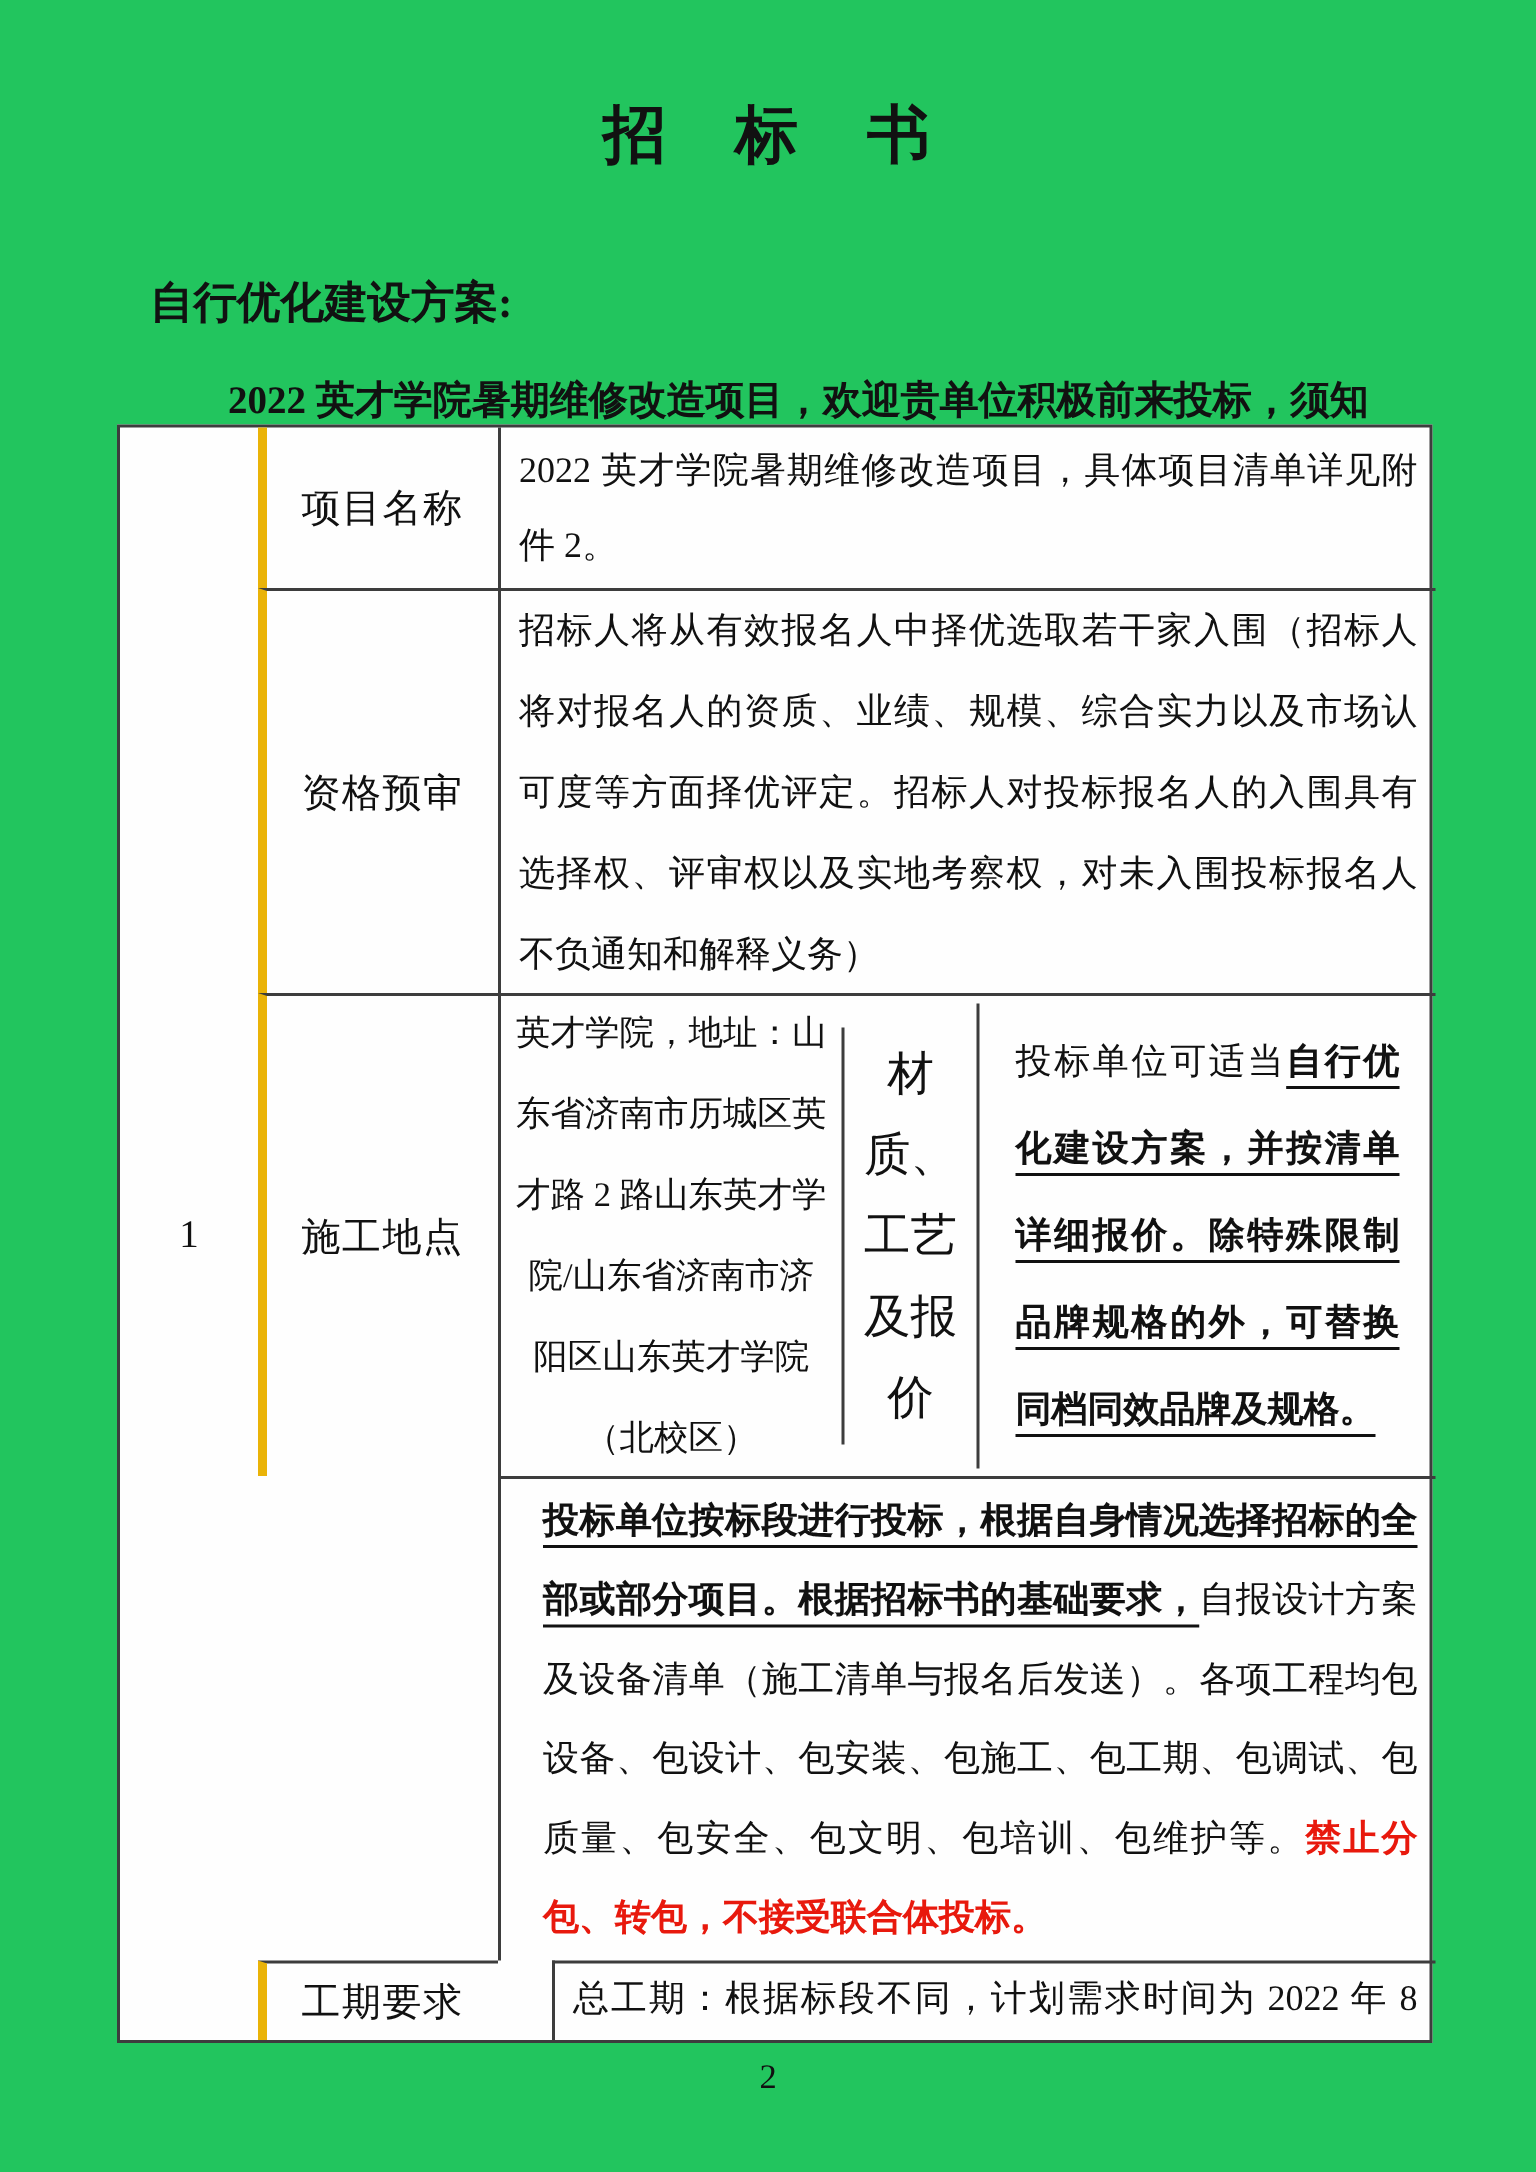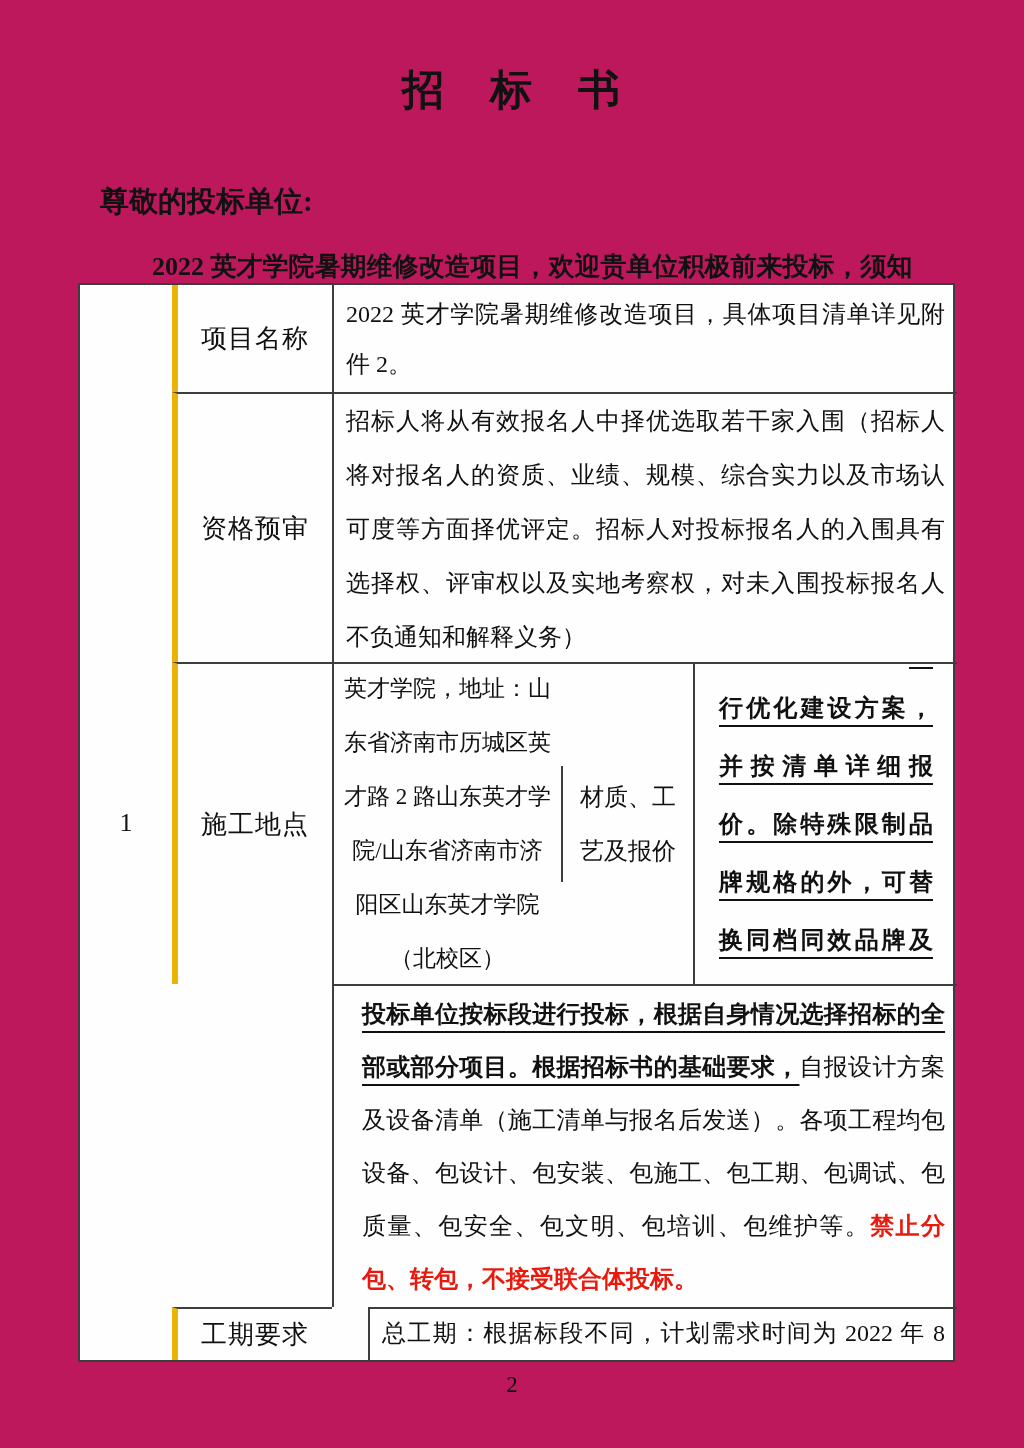--- a/index.html
+++ b/index.html
@@ -6,21 +6,21 @@
     margin: 0;
     padding: 0;
     background: #ffffff;
     font-family: "Liberation Serif", "DejaVu Serif", serif;
     color: #111111;
   }
   .page {
     position: relative;
     width: 1024px;
     height: 1448px;
-    background: #be185d;
+    background: #22c55e;
     overflow: hidden;
   }
   .doc-title {
     padding-top: 62px;
     text-align: center;
     font-size: 42px;
     font-weight: bold;
     letter-spacing: 2px;
   }
   .salutation {
@@ -88,30 +88,30 @@
     box-sizing: border-box;
     display: flex;
     align-items: center;
     justify-content: center;
     text-align: center;
     padding: 4px 8px;
     line-height: 54px;
     font-size: 23px;
   }
   .mid-cell {
-    width: 132px;
+    width: 90px;
     box-sizing: border-box;
     border-left: 2px solid #3d3d3d;
     display: flex;
     align-items: center;
     justify-content: center;
     text-align: center;
     padding: 4px 6px;
     line-height: 54px;
-    font-size: 24px;
+    font-size: 31px;
   }
   .note-cell {
     flex: 1;
     box-sizing: border-box;
     border-left: 2px solid #3d3d3d;
     display: flex;
     align-items: center;
     padding: 10px 24px;
     line-height: 58px;
     font-size: 24px;
@@ -133,21 +133,21 @@
     font-size: 23px;
   }
 </style>
 </head>
 <body>
 
 <div class="page">
 
   <div class="doc-title">招　标　书</div>
 
-  <div class="salutation">尊敬的投标单位:</div>
+  <div class="salutation">自行优化建设方案:</div>
 
   <div class="intro">2022 英才学院暑期维修改造项目，欢迎贵单位积极前来投标，须知如下:</div>
 
   <div class="btable">
 
     <div class="cell num-cell">1</div>
 
     <div class="cell label-cell" style="grid-row:1">项目名称</div>
     <div class="cell content-cell r1-content" style="grid-row:1">2022 英才学院暑期维修改造项目，具体项目清单详见附件 2。</div>
 

